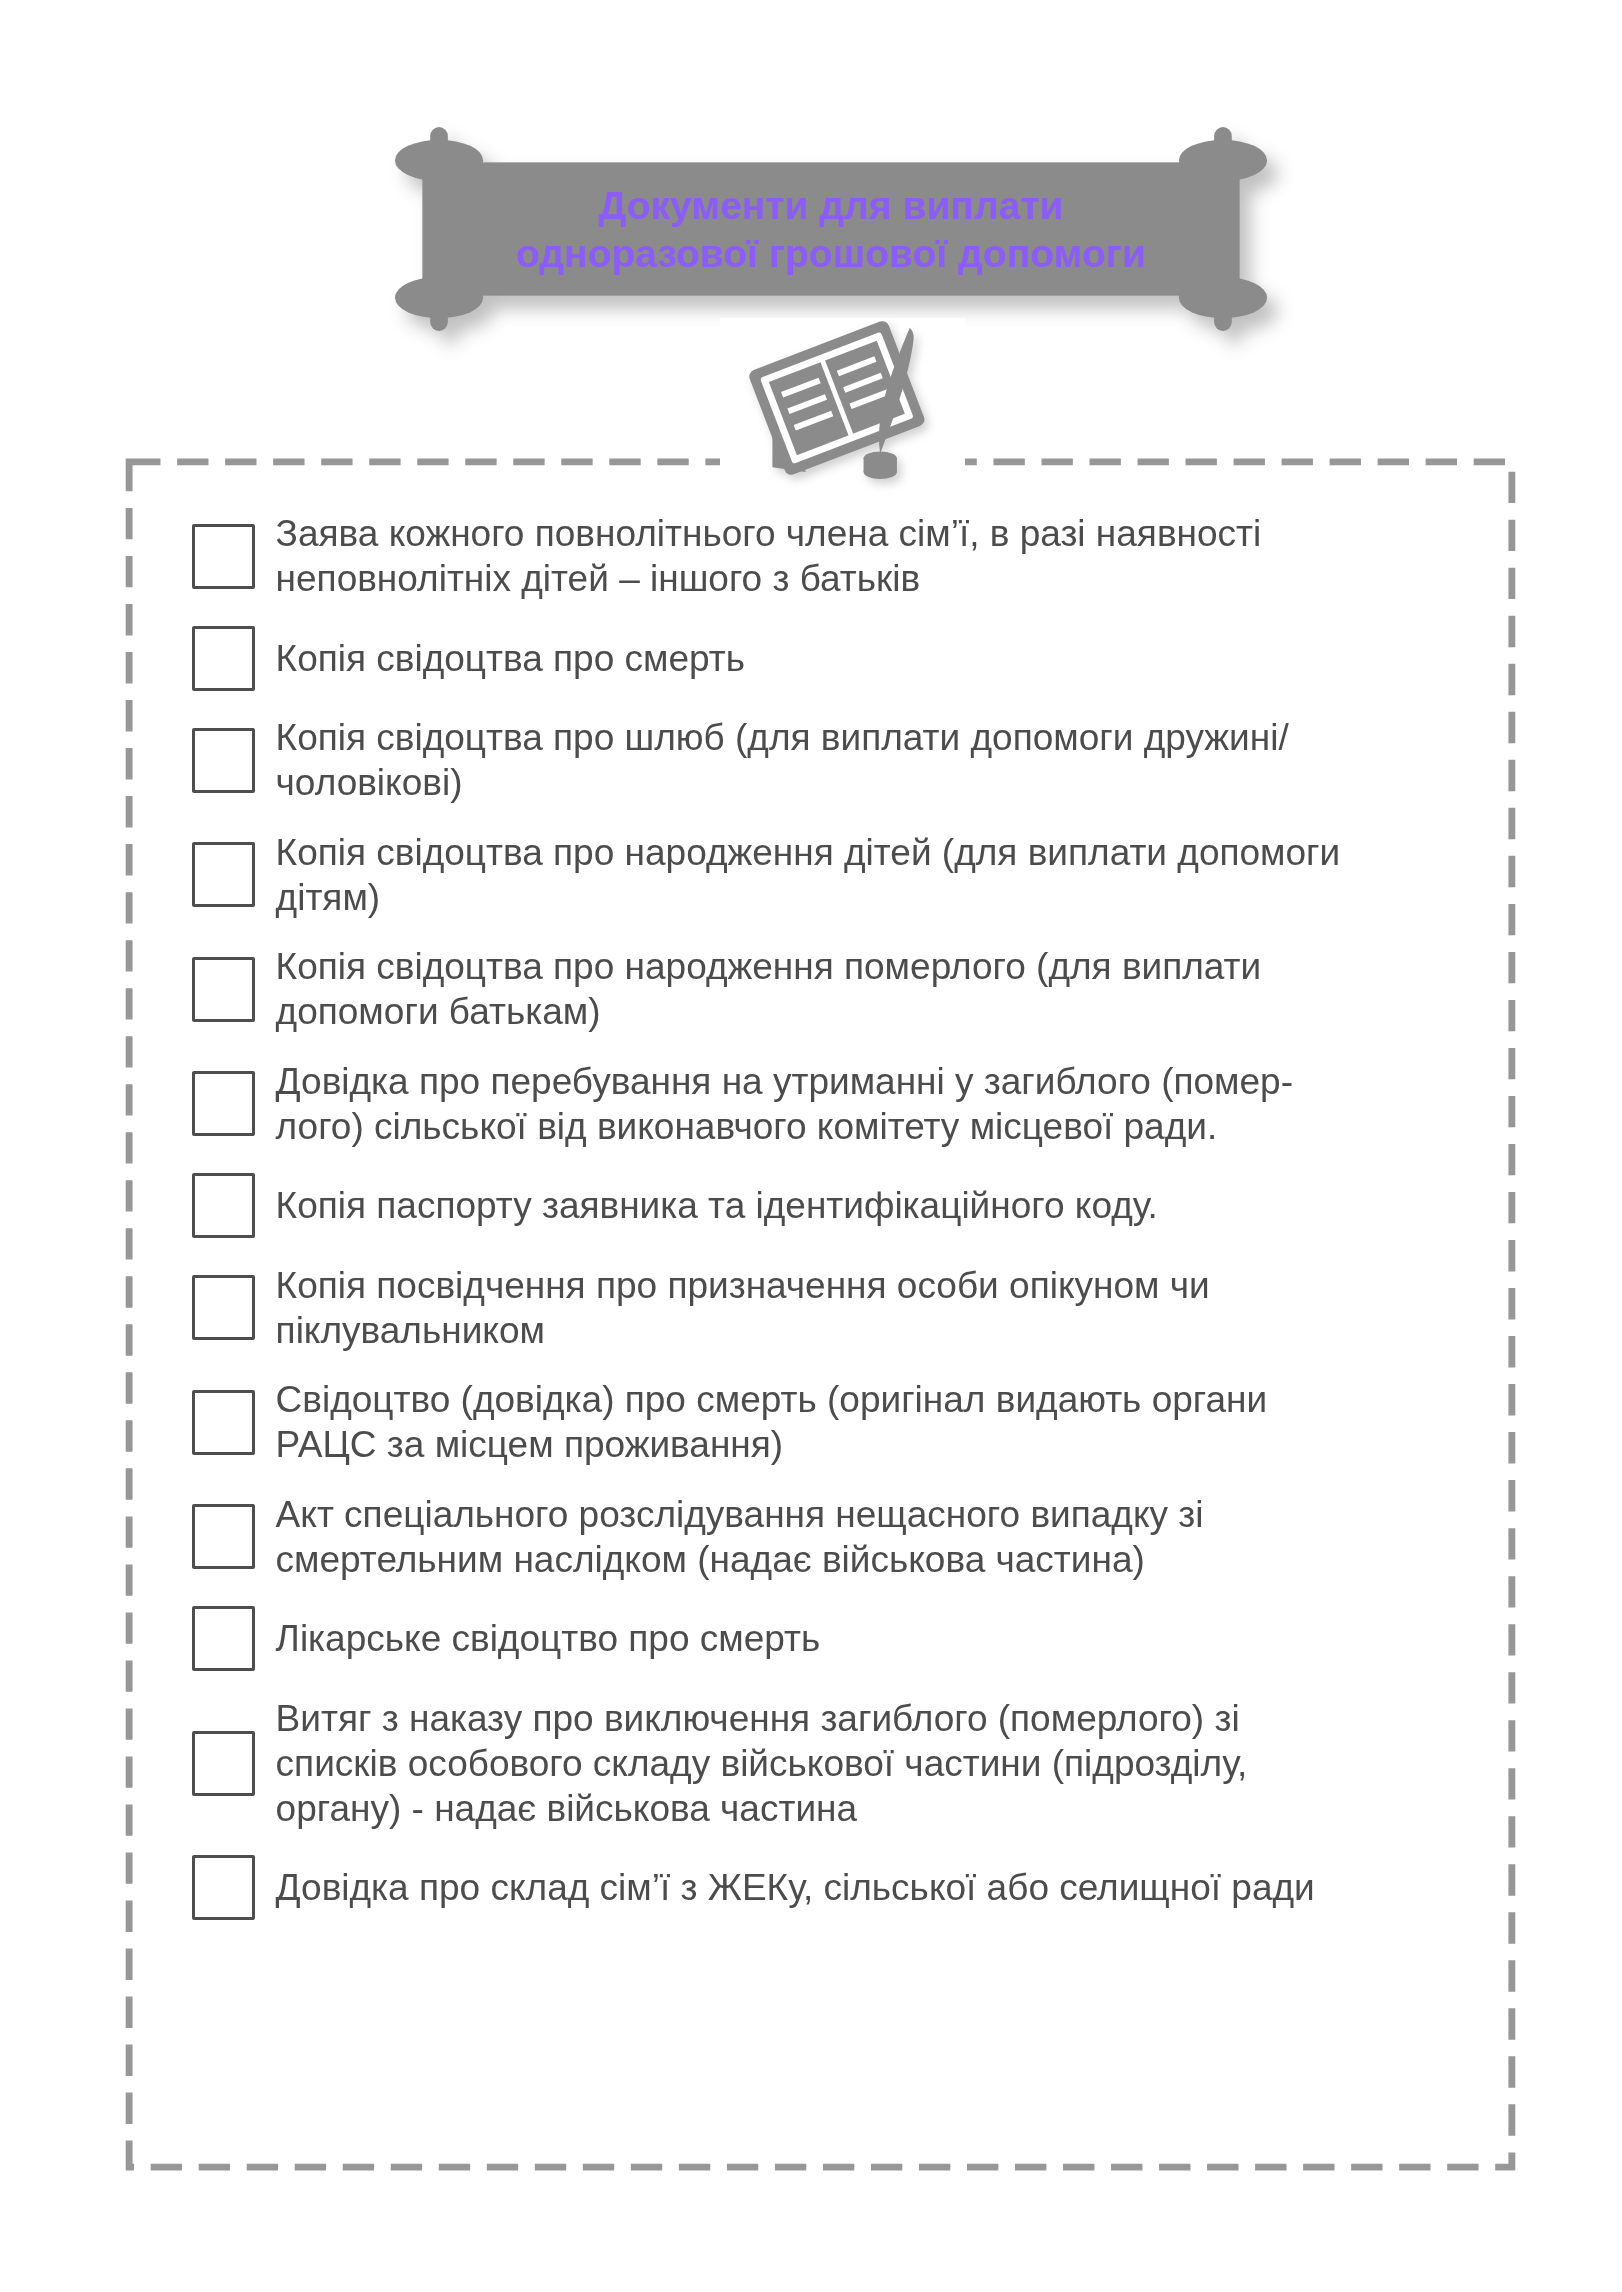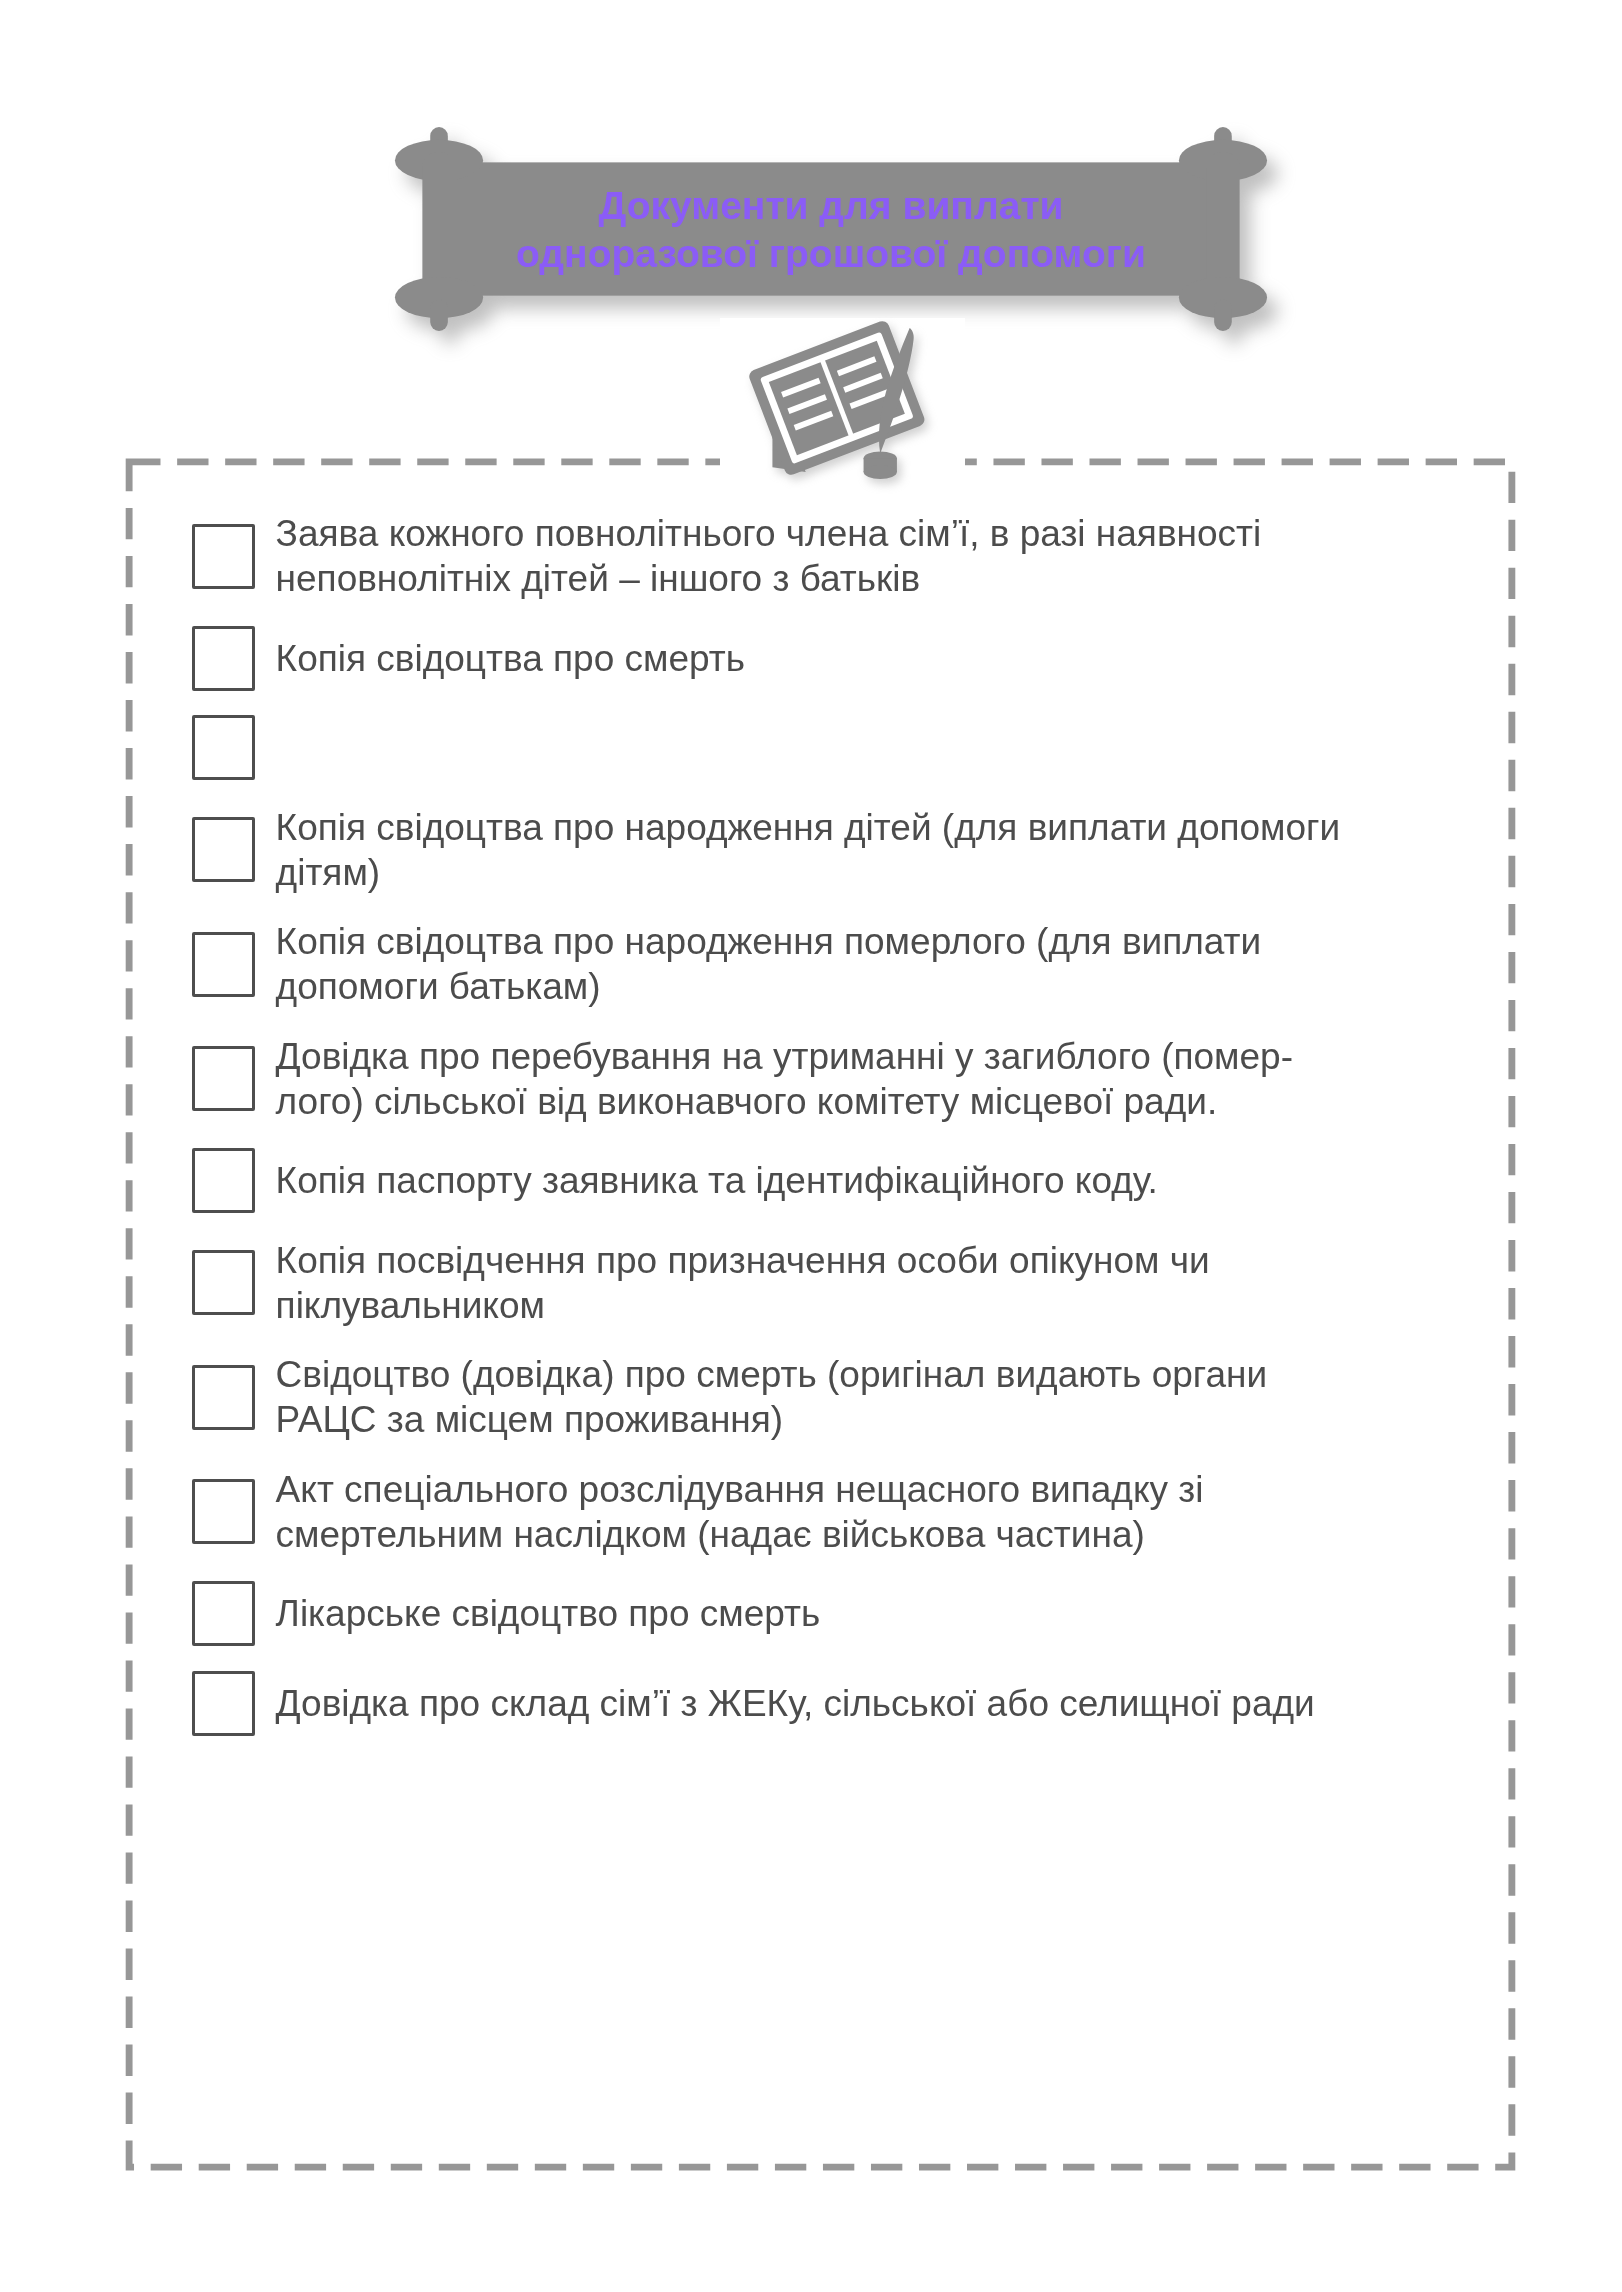--- a/index.html
+++ b/index.html
@@ -96,20 +96,22 @@
 неповнолітніх дітей – іншого з батьків</span>
   </div>
 
   <div class="row">
     <span class="cb"></span>
     <span class="txt">Копія свідоцтва про смерть</span>
   </div>
 
   <div class="row">
     <span class="cb"></span>
+    <span class="txt">Копія свідоцтва про шлюб (для виплати допомоги дружині/
+чоловікові)</span>
   </div>
 
   <div class="row">
     <span class="cb"></span>
     <span class="txt">Копія свідоцтва про народження дітей (для виплати допомоги
 дітям)</span>
   </div>
 
   <div class="row">
     <span class="cb"></span>
@@ -145,20 +147,26 @@
     <span class="cb"></span>
     <span class="txt">Акт спеціального розслідування нещасного випадку зі
 смертельним наслідком (надає військова частина)</span>
   </div>
 
   <div class="row">
     <span class="cb"></span>
     <span class="txt">Лікарське свідоцтво про смерть</span>
   </div>
 
+  <div class="row">
+    <span class="cb"></span>
+    <span class="txt">Витяг з наказу про виключення загиблого (померлого) зі
+списків особового складу військової частини (підрозділу,
+органу) - надає військова частина</span>
+  </div>
 
   <div class="row">
     <span class="cb"></span>
     <span class="txt">Довідка про склад сім’ї з ЖЕКу, сільської або селищної ради</span>
   </div>
 
 </div>
 </div>
 
 

